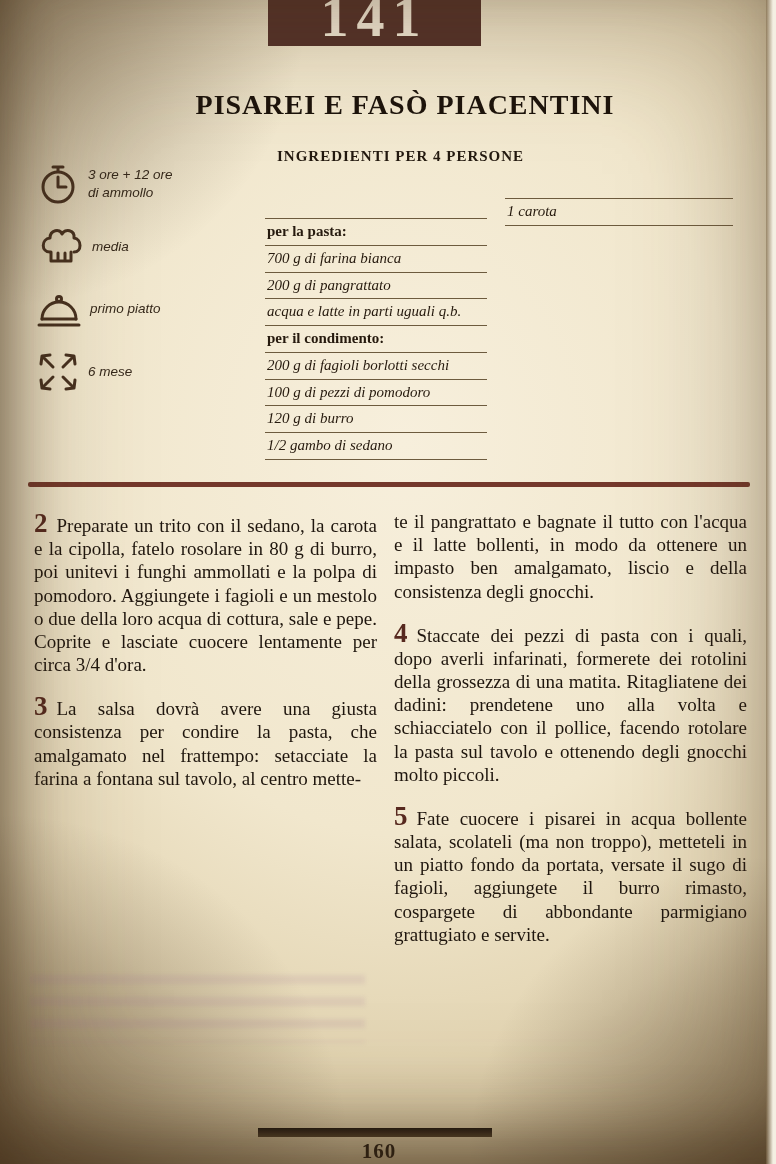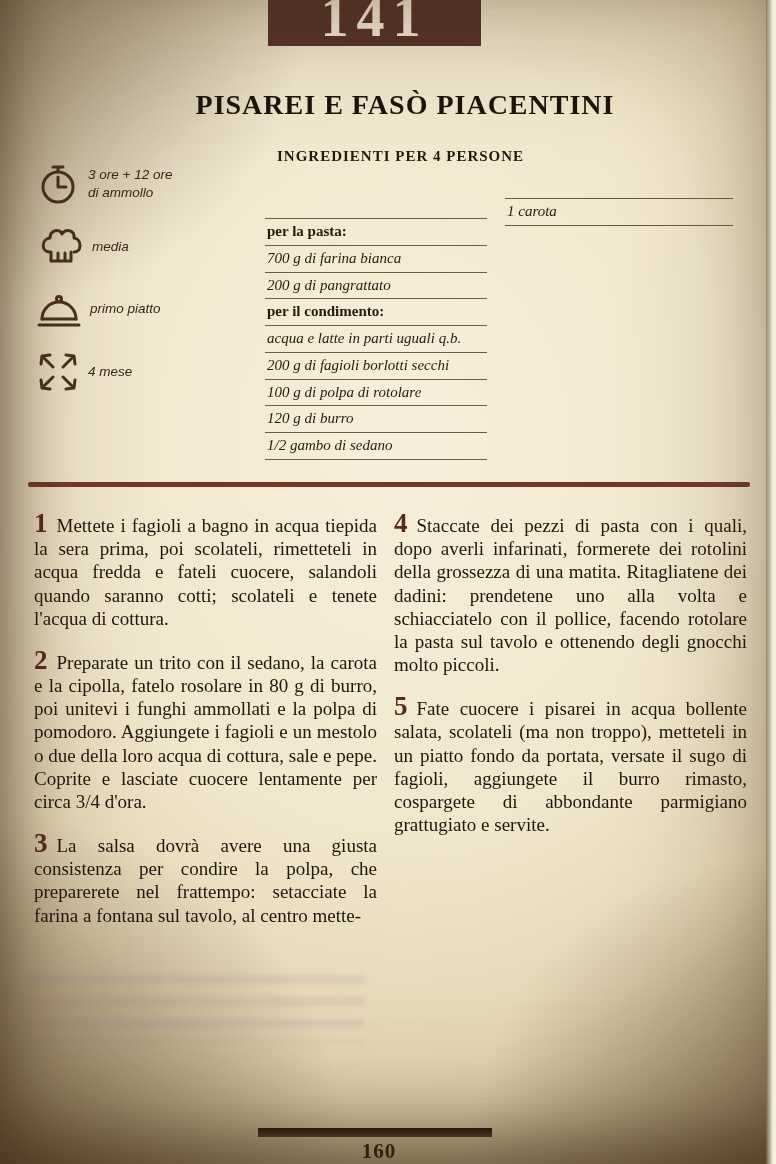--- a/index.html
+++ b/index.html
@@ -111,54 +111,54 @@
     <span class="info-label">media</span>
   </div>
 
   <div class="info-row" style="top:350px">
     <svg width="44" height="44" viewBox="0 0 44 44" fill="none" stroke="#46301f" stroke-width="3" stroke-linecap="round" stroke-linejoin="round">
       <path d="M17 17 L6 6 M14 5 L6 6 L5 14"></path>
       <path d="M27 17 L38 6 M30 5 L38 6 L39 14"></path>
       <path d="M17 27 L6 38 M5 30 L6 38 L14 39"></path>
       <path d="M27 27 L38 38 M39 30 L38 38 L30 39"></path>
     </svg>
-    <span class="info-label">4 mese</span>
+    <span class="info-label">6 mese</span>
   </div>
 
   <ul class="ing-list ing-left">
     <li class="ing-row head">per la pasta:</li>
     <li class="ing-row">700 g di farina bianca</li>
     <li class="ing-row">200 g di pangrattato</li>
+    <li class="ing-row">acqua e latte in parti uguali q.b.</li>
     <li class="ing-row head">per il condimento:</li>
-    <li class="ing-row">acqua e latte in parti uguali q.b.</li>
     <li class="ing-row">200 g di fagioli borlotti secchi</li>
-    <li class="ing-row">100 g di polpa di rotolare</li>
+    <li class="ing-row">100 g di pezzi di pomodoro</li>
     <li class="ing-row">120 g di burro</li>
     <li class="ing-row">1/2 gambo di sedano</li>
   </ul>
 
   <ul class="ing-list ing-right">
     <li class="ing-row">1 carota</li>
   </ul>
 
   <div class="divider"></div>
 
   <div class="col-left">
     <p class="step">
-      <span class="step-num">1</span><span>Mettete i fagioli a bagno in acqua tiepida la sera prima, poi scolateli, rimetteteli in acqua fredda e fateli cuocere, salandoli quando saranno cotti; scolateli e tenete l'acqua di cottura.</span>
-    </p>
-    <p class="step">
       <span class="step-num">2</span><span>Preparate un trito con il sedano, la carota e la cipolla, fatelo rosolare in 80 g di burro, poi unitevi i funghi ammollati e la polpa di pomodoro. Aggiungete i fagioli e un mestolo o due della loro acqua di cottura, sale e pepe. Coprite e lasciate cuocere lentamente per circa 3/4 d'ora.</span>
     </p>
     <p class="step">
-      <span class="step-num">3</span><span>La salsa dovrà avere una giusta consistenza per condire la polpa, che preparerete nel frattempo: setacciate la farina a fontana sul tavolo, al centro mette-</span>
+      <span class="step-num">3</span><span>La salsa dovrà avere una giusta consistenza per condire la pasta, che amalgamato nel frattempo: setacciate la farina a fontana sul tavolo, al centro mette-</span>
     </p>
   </div>
 
   <div class="col-right">
+    <p class="step">
+      <span>te il pangrattato e bagnate il tutto con l'acqua e il latte bollenti, in modo da ottenere un impasto ben amalgamato, liscio e della consistenza degli gnocchi.</span>
+    </p>
     <p class="step">
       <span class="step-num">4</span><span>Staccate dei pezzi di pasta con i quali, dopo averli infarinati, formerete dei rotolini della grossezza di una matita. Ritagliatene dei dadini: prendetene uno alla volta e schiacciatelo con il pollice, facendo rotolare la pasta sul tavolo e ottenendo degli gnocchi molto piccoli.</span>
     </p>
     <p class="step">
       <span class="step-num">5</span><span>Fate cuocere i pisarei in acqua bollente salata, scolateli (ma non troppo), metteteli in un piatto fondo da portata, versate il sugo di fagioli, aggiungete il burro rimasto, cospargete di abbondante parmigiano grattugiato e servite.</span>
     </p>
   </div>
 
   <div class="ghost"></div>
 

